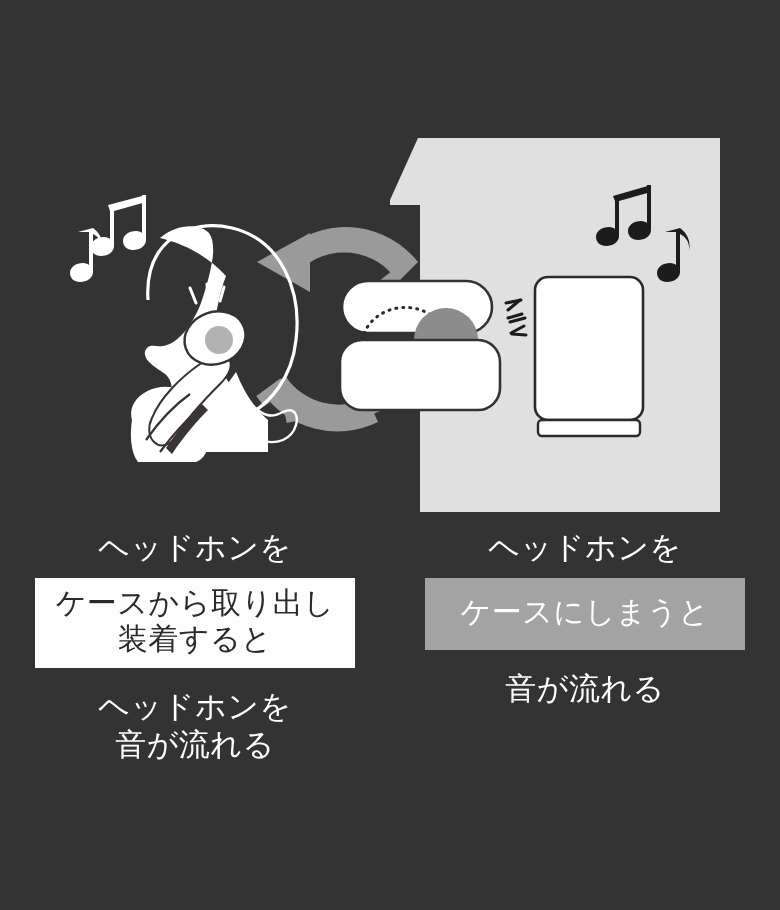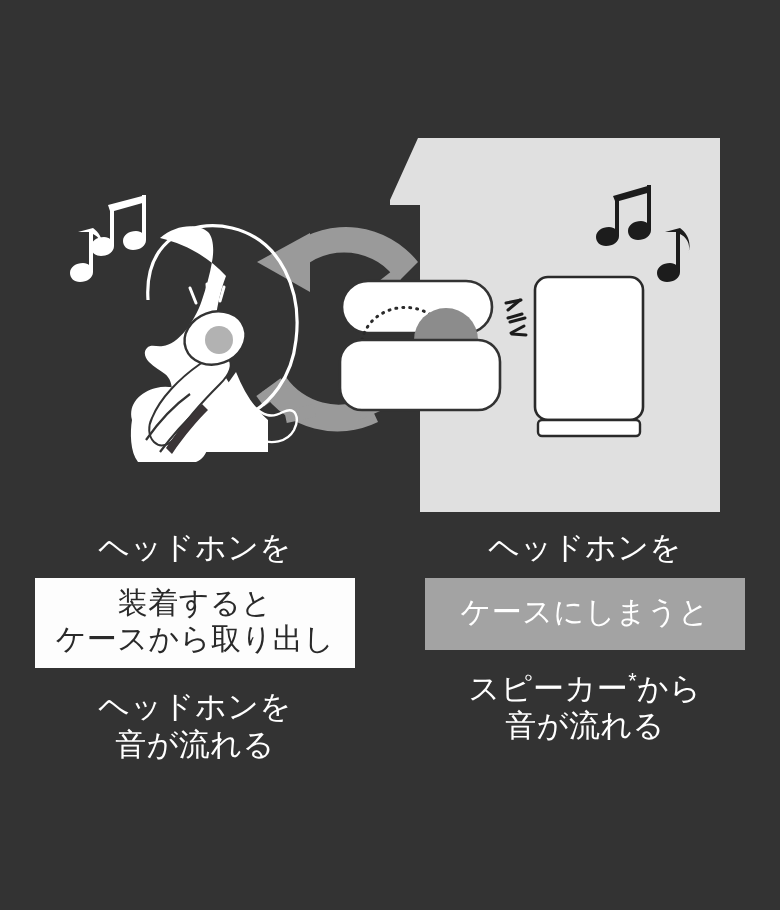--- a/index.html
+++ b/index.html
@@ -257,37 +257,36 @@
 
     </svg>
   </div>
 
   <div id="captions">
 
     <div class="column col-left">
       <div class="lead-text">ヘッドホンを</div>
 
       <div class="condition-box white">
+        <div class="condition-line">ケースから取り出し</div>
         <div class="condition-line">装着すると</div>
-        <div class="condition-line">ケースから取り出し</div>
       </div>
 
       <div class="result-text">
         <div>ヘッドホンを</div>
         <div>音が流れる</div>
       </div>
     </div>
 
     <div class="column col-right">
       <div class="lead-text">ヘッドホンを</div>
 
       <div class="condition-box gray">
         <div class="condition-line">ケースにしまうと</div>
       </div>
 
       <div class="result-text">
-        <div><span>スピーカー</span><span class="sup">*</span><span>から</span></div>
         <div>音が流れる</div>
       </div>
     </div>
 
   </div>
 </div>
 
 </body></html>

